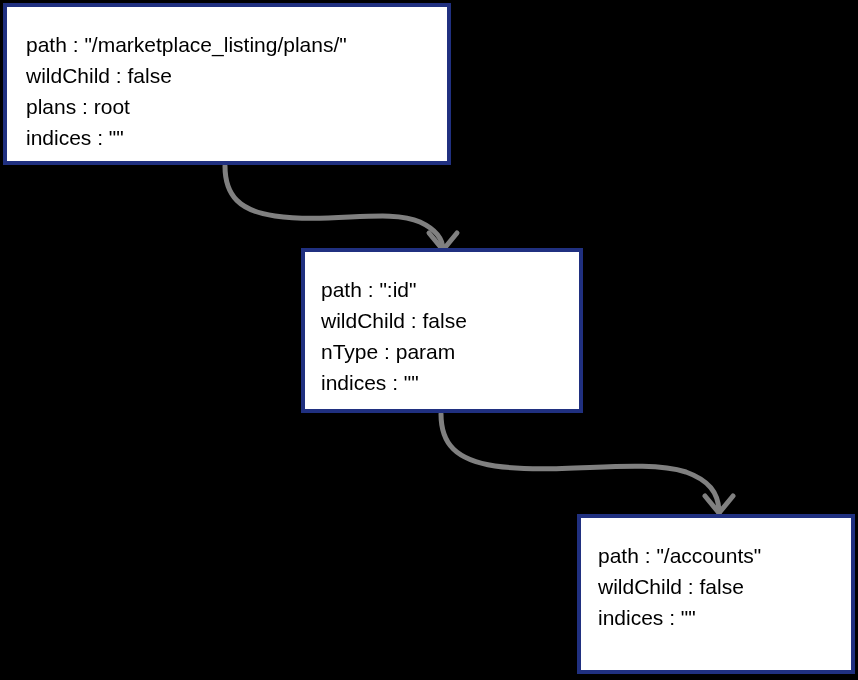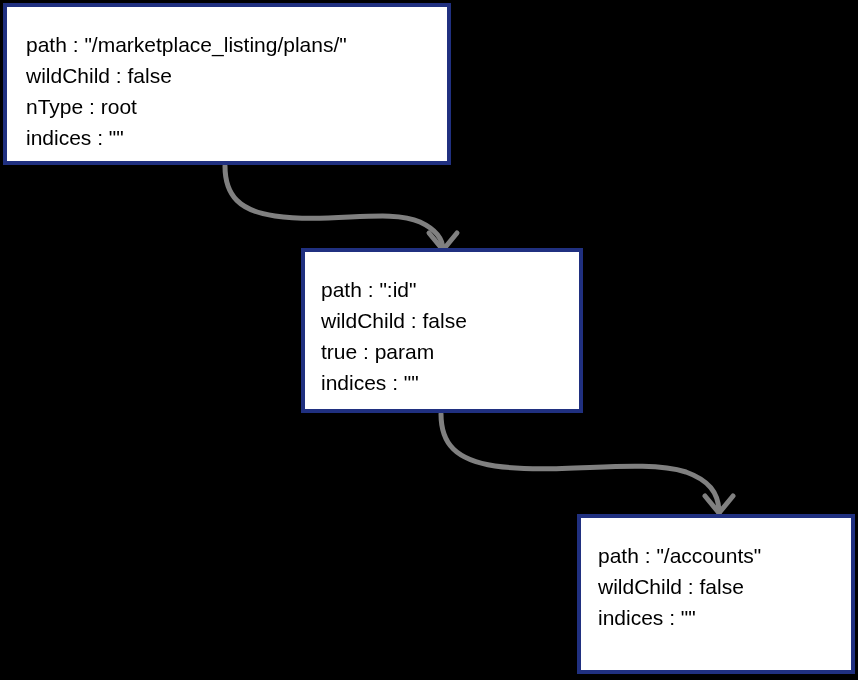--- a/index.html
+++ b/index.html
@@ -92,30 +92,30 @@
     <g>
       <path d="M 441 414 C 441 444 456 460 495 466 C 560 475 640 458 686 472 C 708 480 719 492 719 513" fill="none" stroke="#808080" stroke-width="5" stroke-linecap="round" stroke-linejoin="round"></path>
       <path d="M 705 496 L 719 513 L 733 496" fill="none" stroke="#808080" stroke-width="5" stroke-linecap="round" stroke-linejoin="round"></path>
     </g>
   </svg>
 
   <div class="node-box" id="node-root">
     <div class="node-lines">
       <div class="node-line">path : "/marketplace_listing/plans/"</div>
       <div class="node-line">wildChild : false</div>
-      <div class="node-line">nType : root</div>
+      <div class="node-line">plans : root</div>
       <div class="node-line">indices : ""</div>
     </div>
   </div>
 
   <div class="node-box" id="node-param">
     <div class="node-lines">
       <div class="node-line">path : ":id"</div>
       <div class="node-line">wildChild : false</div>
-      <div class="node-line">true : param</div>
+      <div class="node-line">nType : param</div>
       <div class="node-line">indices : ""</div>
     </div>
   </div>
 
   <div class="node-box" id="node-default">
     <div class="node-lines">
       <div class="node-line">path : "/accounts"</div>
       <div class="node-line">wildChild : false</div>
       <div class="node-line">indices : ""</div>
     </div>

